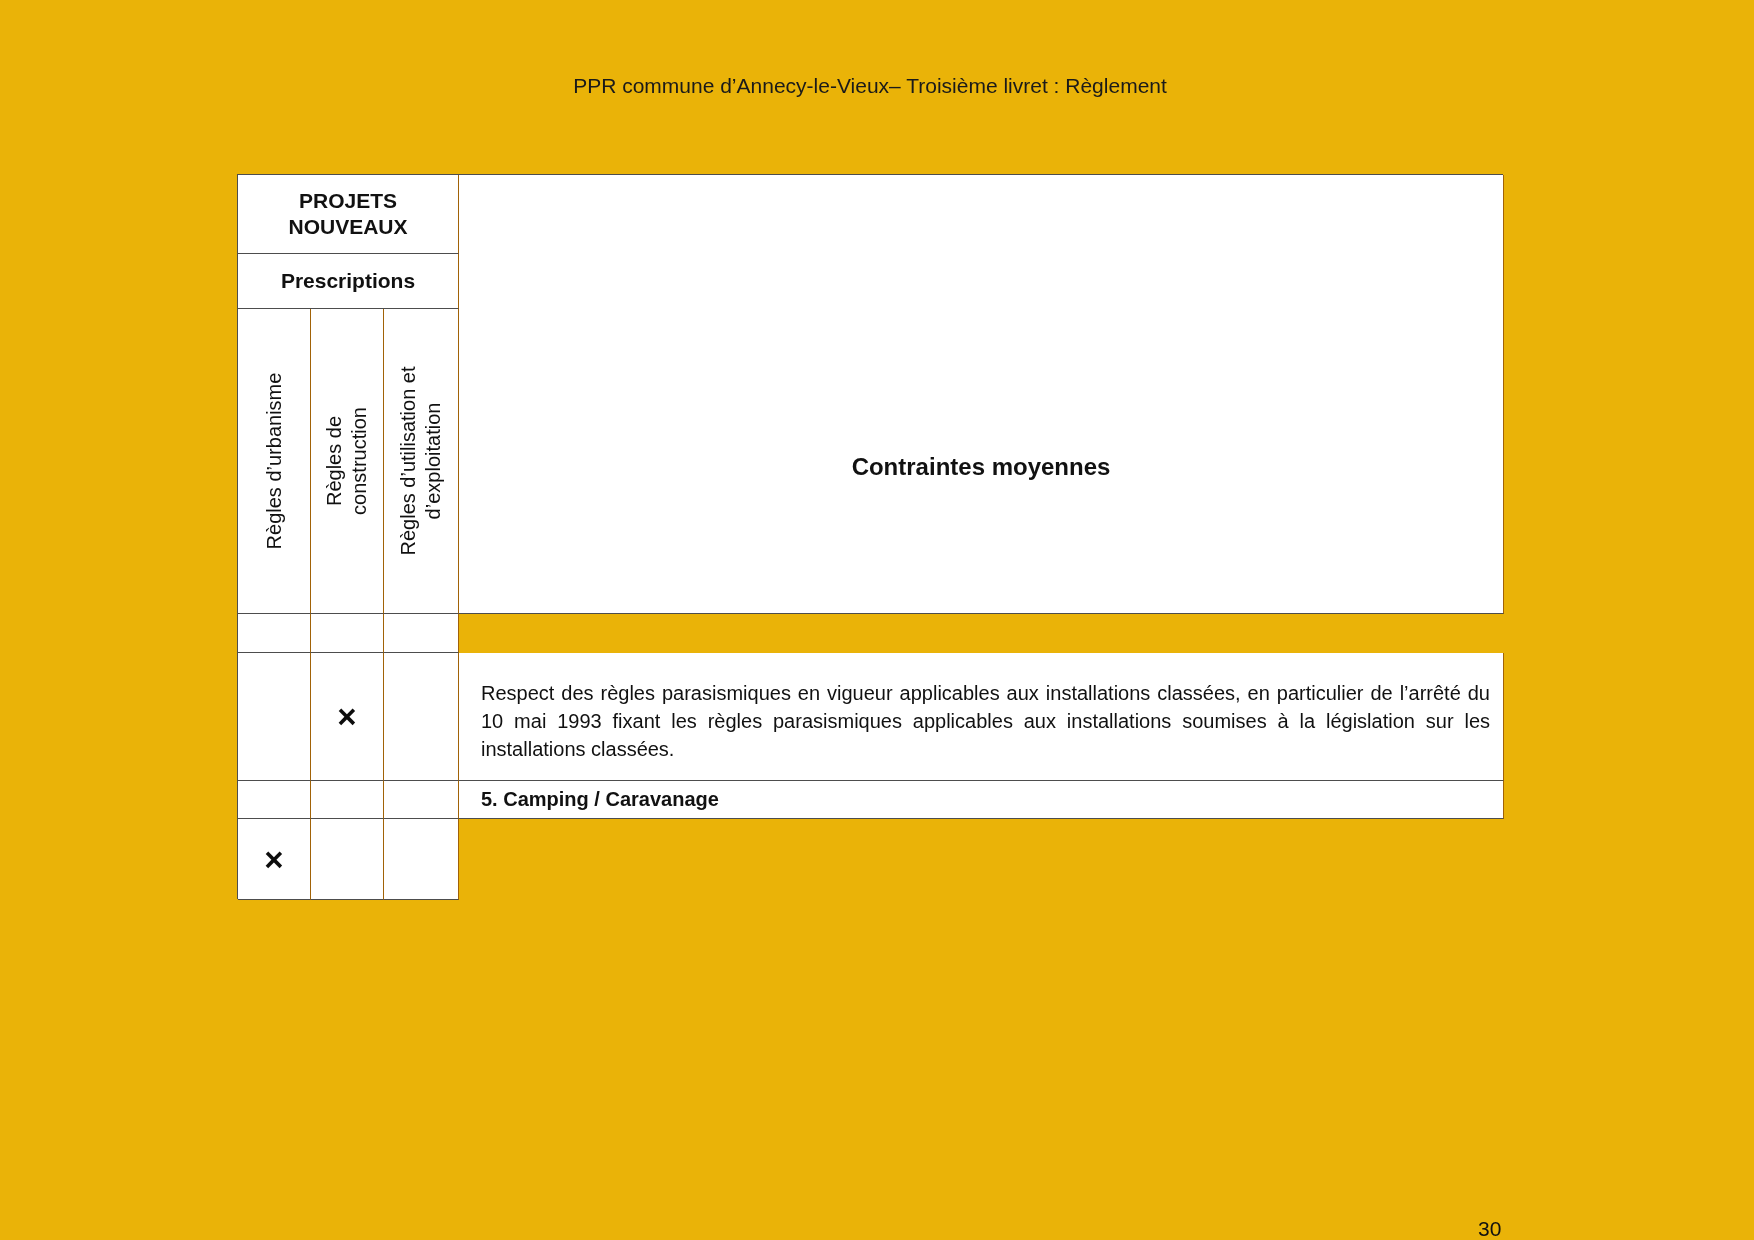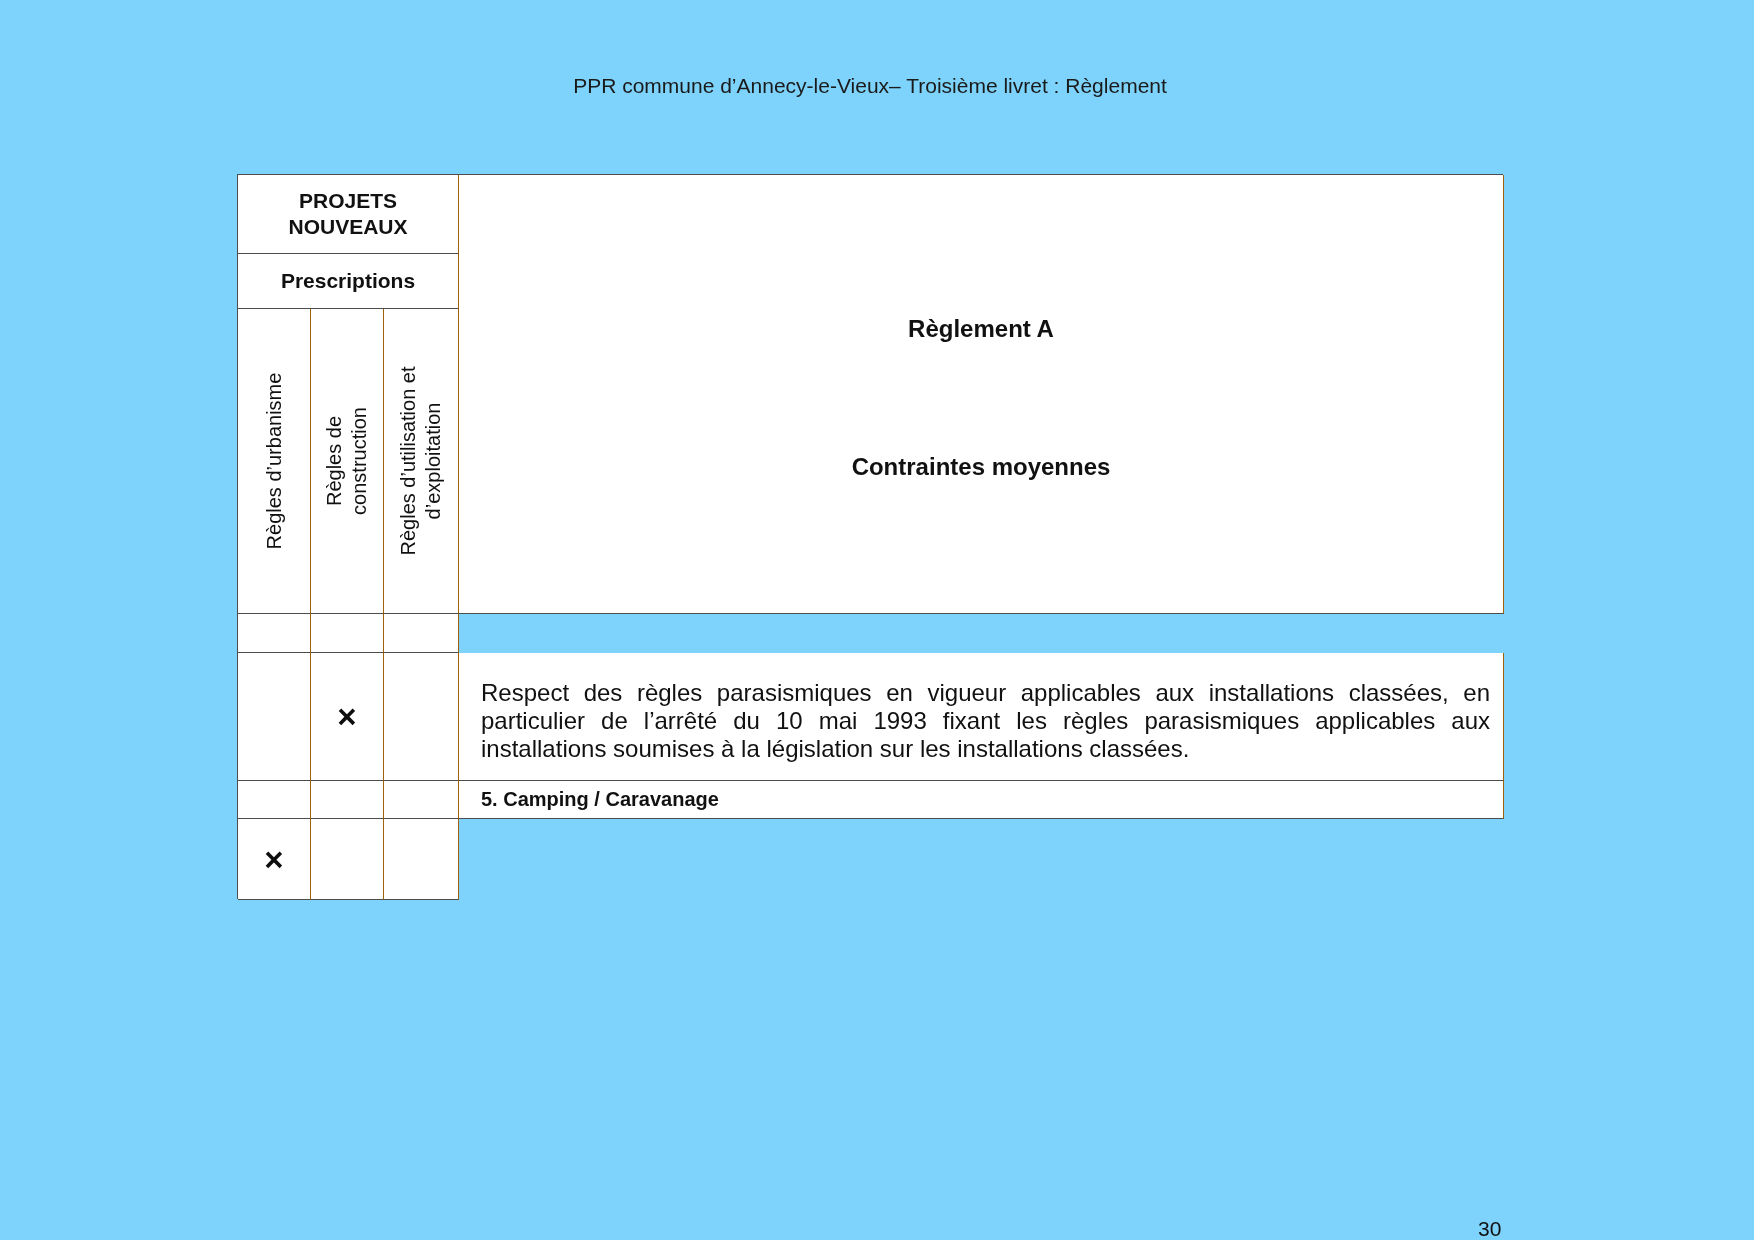--- a/index.html
+++ b/index.html
@@ -5,21 +5,21 @@
   * { margin: 0; padding: 0; box-sizing: border-box; }
   html, body { background: #ffffff; }
   body {
     font-family: "Liberation Sans", sans-serif;
     color: #111111;
     width: 1754px;
     height: 1240px;
     position: relative;
     overflow: hidden;
   }
-  .page { position: absolute; inset: 0; background: #7dd3fc; }
+  .page { position: absolute; inset: 0; background: #eab308; }
 
   .doc-header {
     position: absolute;
     left: 237px; top: 74px; width: 1266px;
     text-align: center;
     font-size: 21px;
     color: #1a1a1a;
   }
 
   .ppr-table {
@@ -87,21 +87,21 @@
 
   .mark-cell { display: flex; align-items: center; justify-content: center; }
   .x-mark { font-weight: bold; font-size: 33px; line-height: 1; color: #0d0d0d; }
 
   .row-heading {
     display: flex; align-items: center;
     font-weight: bold; font-size: 20px;
     padding-left: 22px;
   }
   .row-paragraph {
-    font-size: 24px; line-height: 28px;
+    font-size: 20px; line-height: 28px;
     text-align: justify;
     padding: 26px 13px 6px 22px;
   }
   .row-text {
     display: flex; align-items: center;
     font-size: 20px;
     padding-left: 22px;
   }
 
   .page-number {
@@ -127,21 +127,20 @@
       <div class="vlabel w280">Règles d’urbanisme</div>
     </div>
     <div class="cell vcell v2">
       <div class="vlabel w200">Règles de construction</div>
     </div>
     <div class="cell vcell v3">
       <div class="vlabel w280">Règles d’utilisation et d’exploitation</div>
     </div>
 
     <div class="cell mainh">
-      <div class="reg-title">Règlement A</div>
       <div class="reg-constraints">Contraintes moyennes</div>
     </div>
 
     <div class="cell rA c1 mark-cell">
       <span class="x-mark"></span>
     </div>
     <div class="cell rA c2 mark-cell">
       <span class="x-mark"></span>
     </div>
     <div class="cell rA c3 mark-cell">

